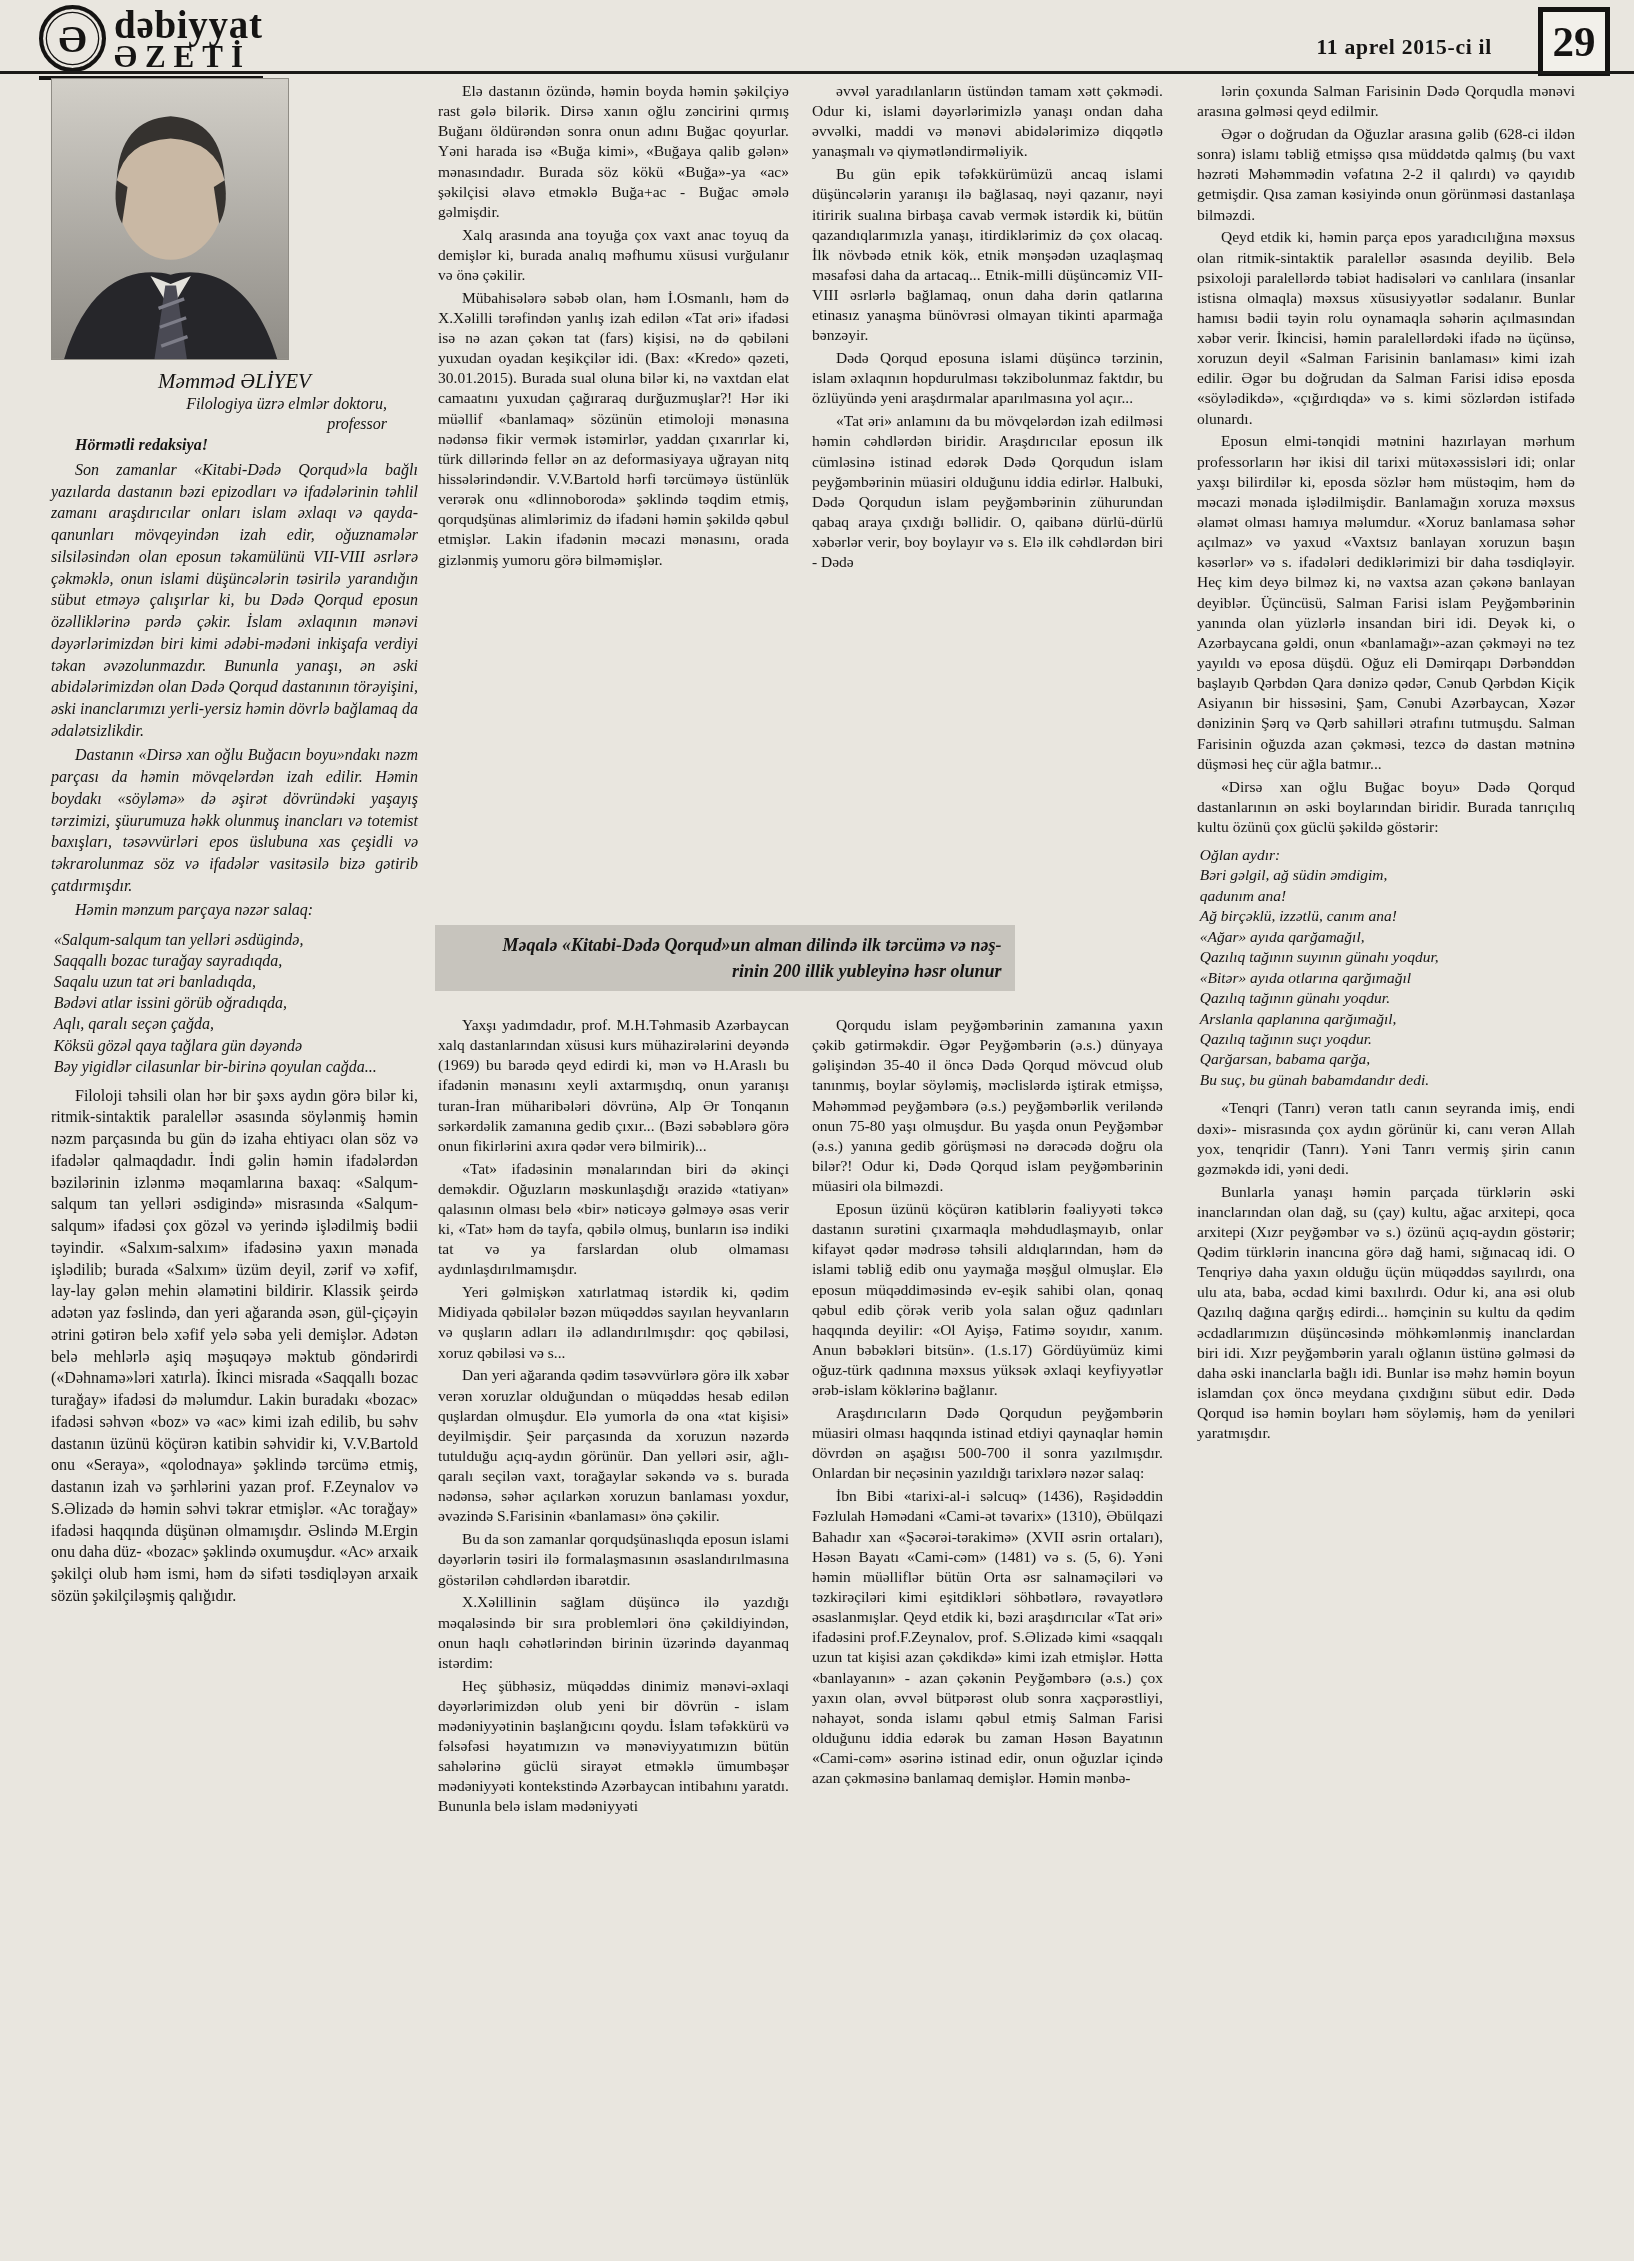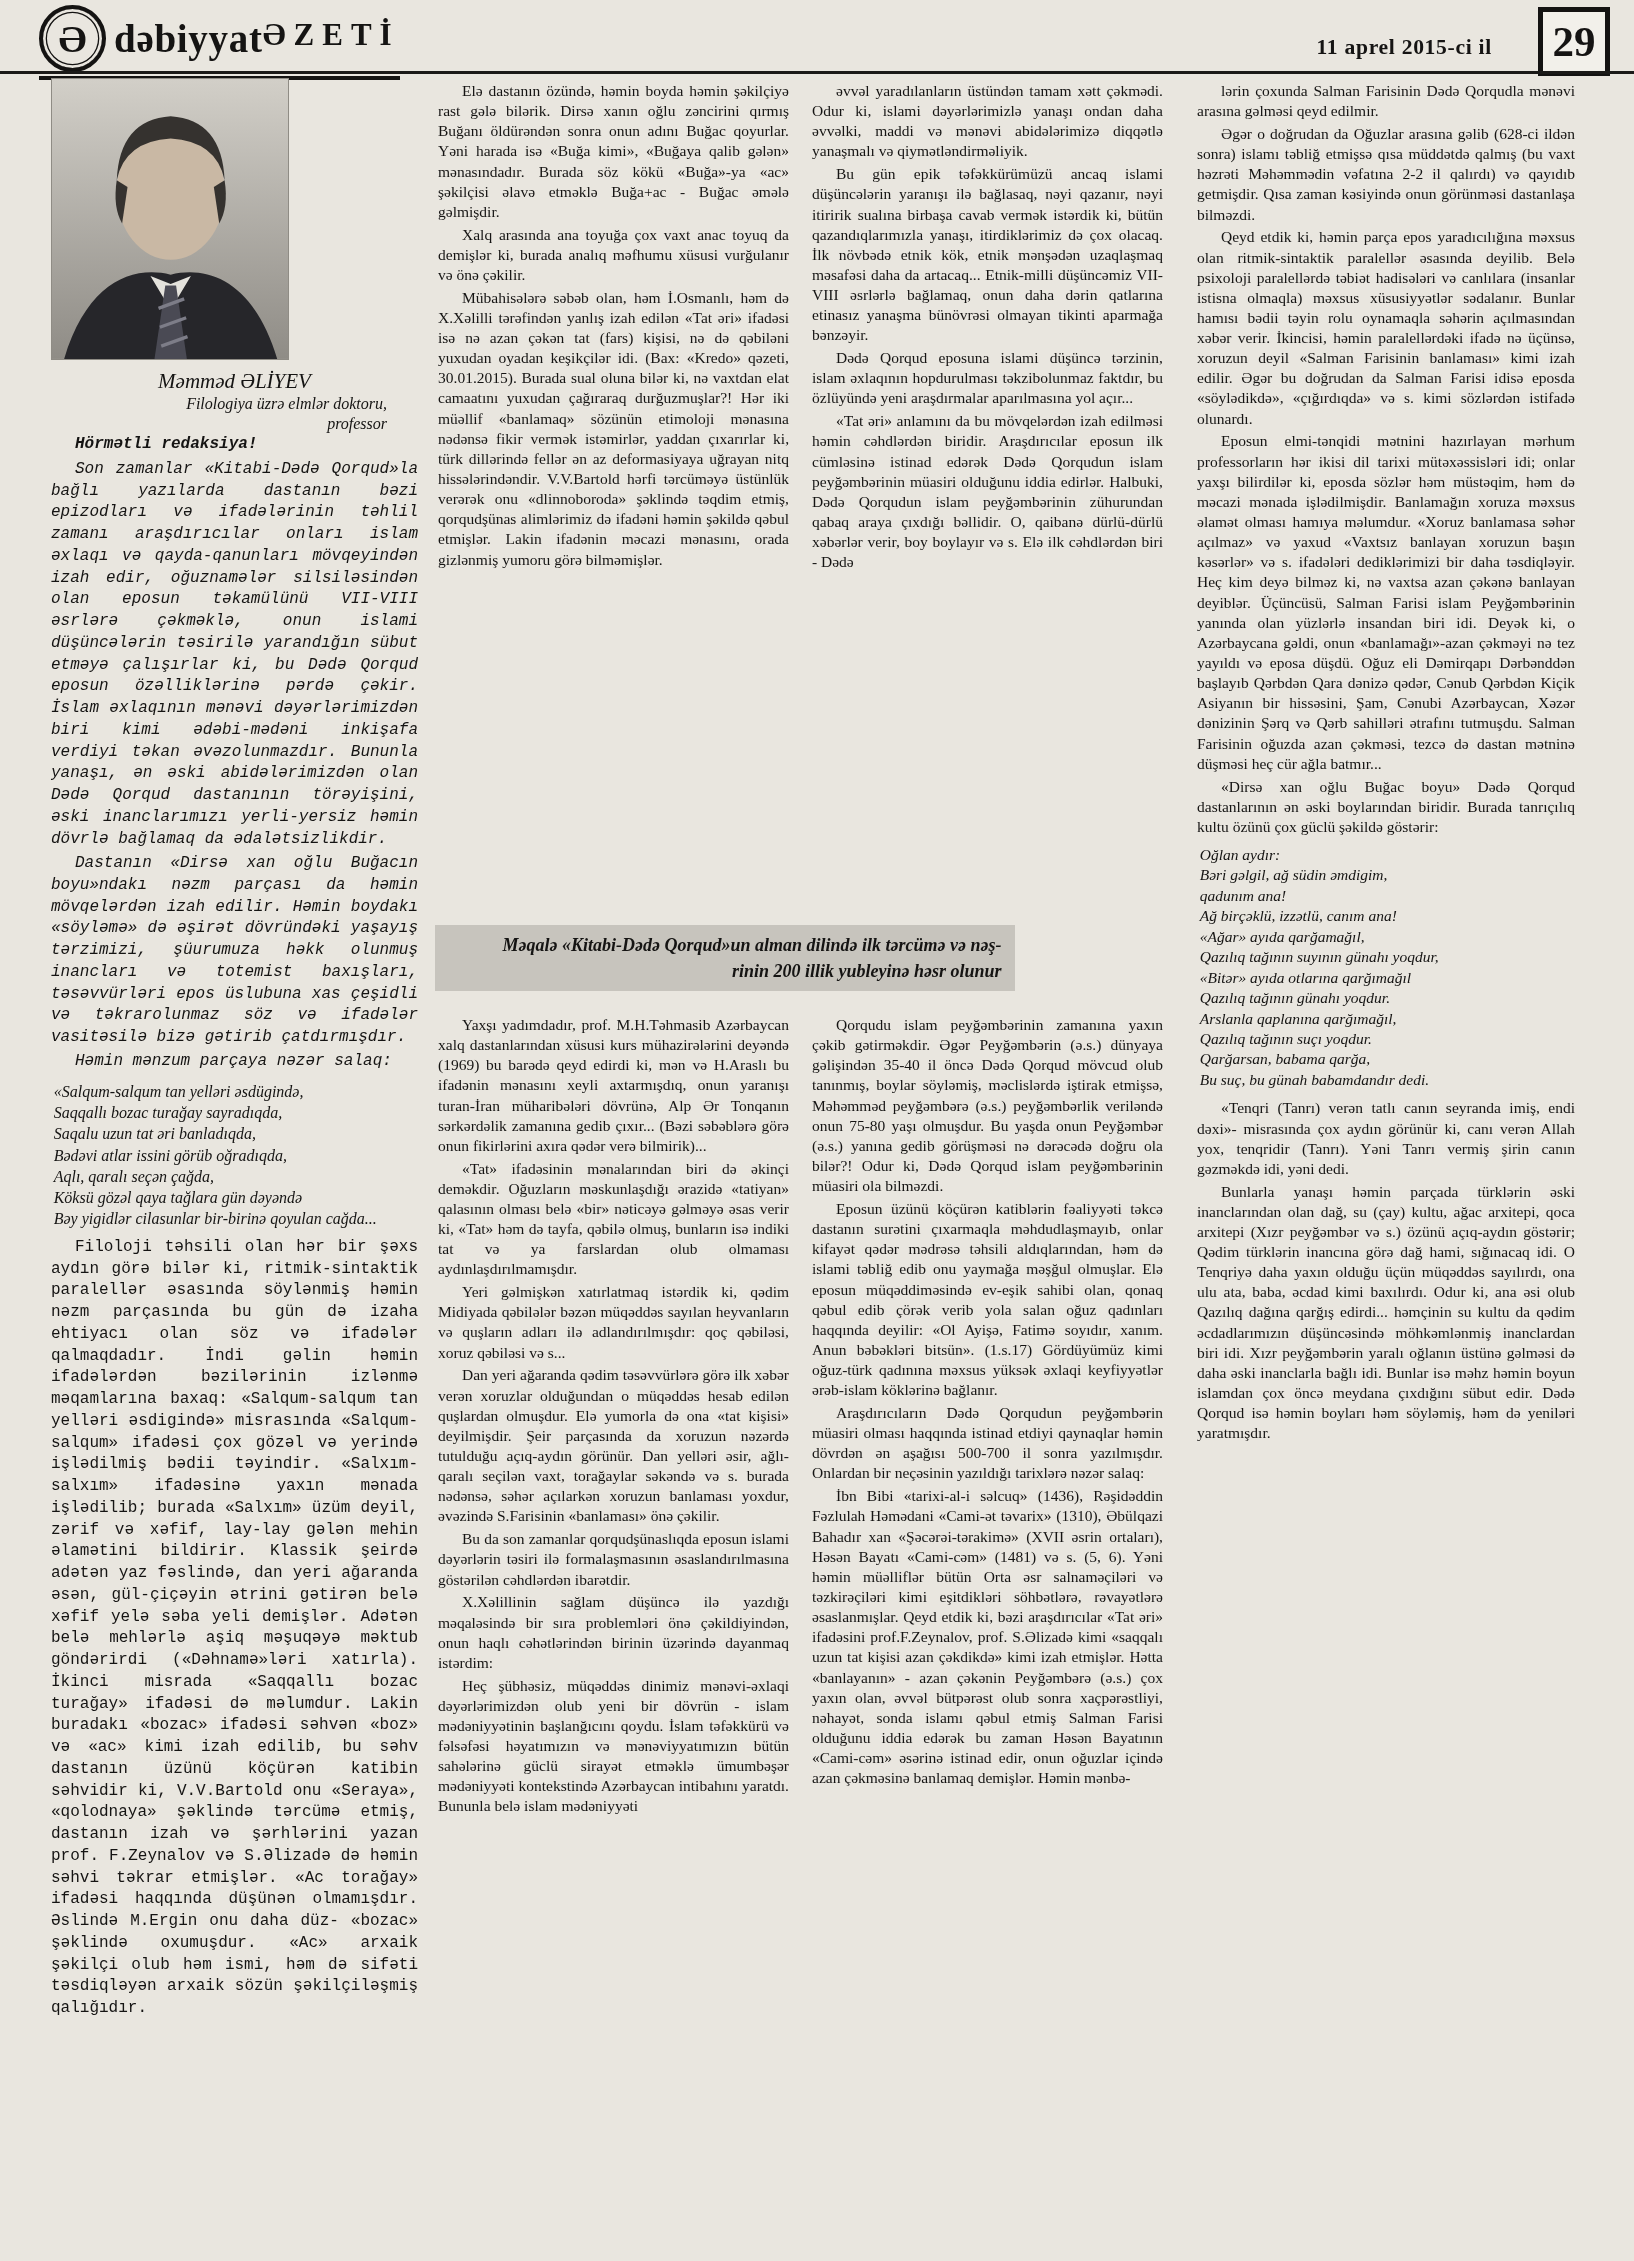--- a/index.html
+++ b/index.html
@@ -14,40 +14,40 @@
   }
   
   .masthead { position:absolute; left:0; top:0; width:100%; height:74px; }
   .header-rule { position:absolute; left:0; top:71px; width:100%; height:3.4px; background:#1b1a18; }
   .logo-wrap { position:absolute; left:39px; top:5.4px; display:flex; align-items:center; gap:8px; padding-bottom:4px; border-bottom:4px solid #141312; }
   .logo-circle {
     width:59px; height:59px; border:4px solid #141312; border-radius:50%;
     display:flex; align-items:center; justify-content:center;
     font-size:38px; font-weight:bold; background:#e9e6df; box-shadow:inset 0 0 0 2.7px #e9e6df, inset 0 0 0 4px #141312;
   }
-  .logo-text { display:flex; flex-direction:row; line-height:0.92; }
+  .logo-text { display:flex; flex-direction:column; line-height:0.92; }
   .logo-line1 { font-size:39px; font-weight:bold; letter-spacing:0.7px; }
   .logo-line2 { font-size:31px; font-weight:bold; letter-spacing:8px; }
   .issue-date { position:absolute; right:142px; top:35px; font-size:21.6px; font-weight:bold; letter-spacing:0.7px; }
   .page-number-box {
     position:absolute; right:24px; top:6.7px;
     width:62px; height:59px; border:5.4px solid #141312; background:#f2f0ea;
     display:flex; align-items:center; justify-content:center;
     font-size:43px; font-weight:bold;
   }
   
   .col { position:absolute; text-align:justify; }
   .col p { margin:0 0 2.7px 0; text-indent:24px; font-size:15.5px; line-height:1.3; }
   .col1 { left:51px;  top:78px; width:367px; }
   .col2-top { left:438px; top:81px; width:351px; }
   .col3-top { left:812px; top:81px; width:351px; }
   .col4 { left:1197px; top:81px; width:378px; }
   .col2-bottom { left:438px; top:1015px; width:351px; }
   .col3-bottom { left:812px; top:1015px; width:351px; }
-  .letter p { font-style:italic; font-size:16px; line-height:1.36;font-family:Liberation Mono, monospace; }
+  .letter p { font-style:italic; font-size:16px; line-height:1.36; }
   .letter p.roman { font-style:normal; }
   .salutation { font-weight:bold; }
   .poem {
     font-style:italic; white-space:pre-line;
     font-size:15.5px; line-height:1.32;
     margin:8px 0 8px 2.7px; text-indent:0;
   }
   .col1 .poem { font-size:16px; }
   
   .photo-frame { width:236px; height:280px; background:#b9b5ad; border:0.7px solid #8f8c85; }

